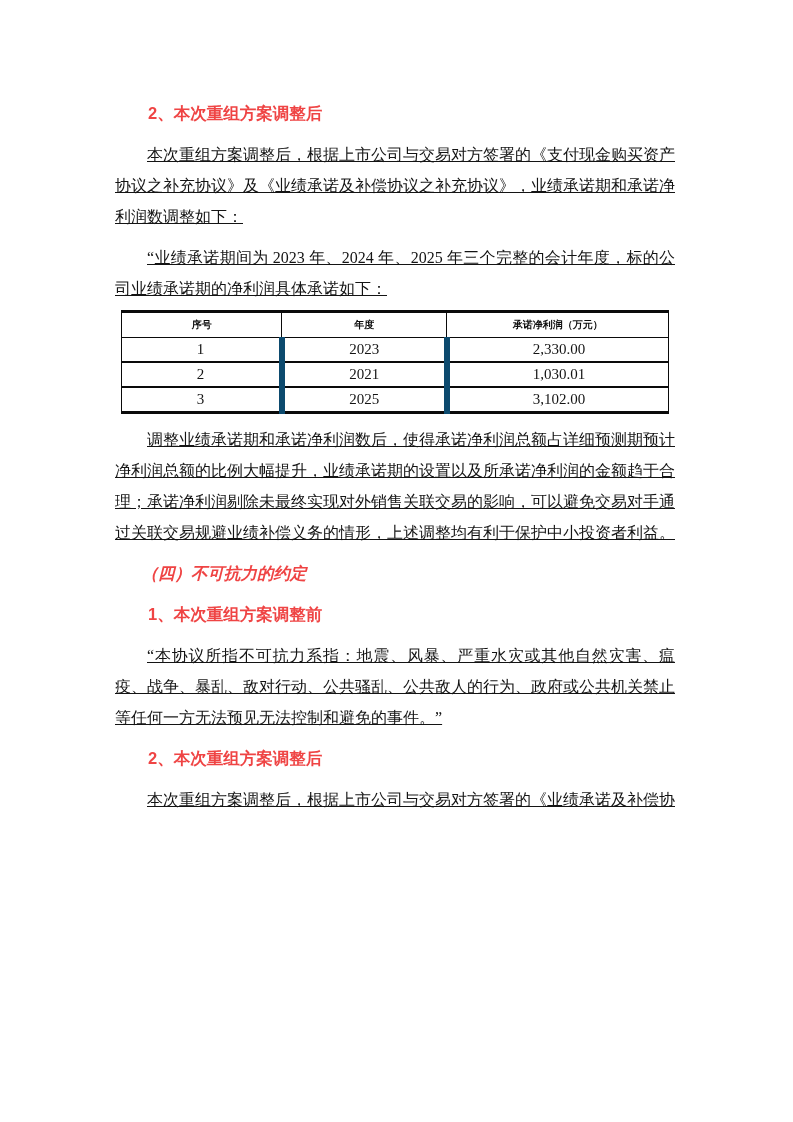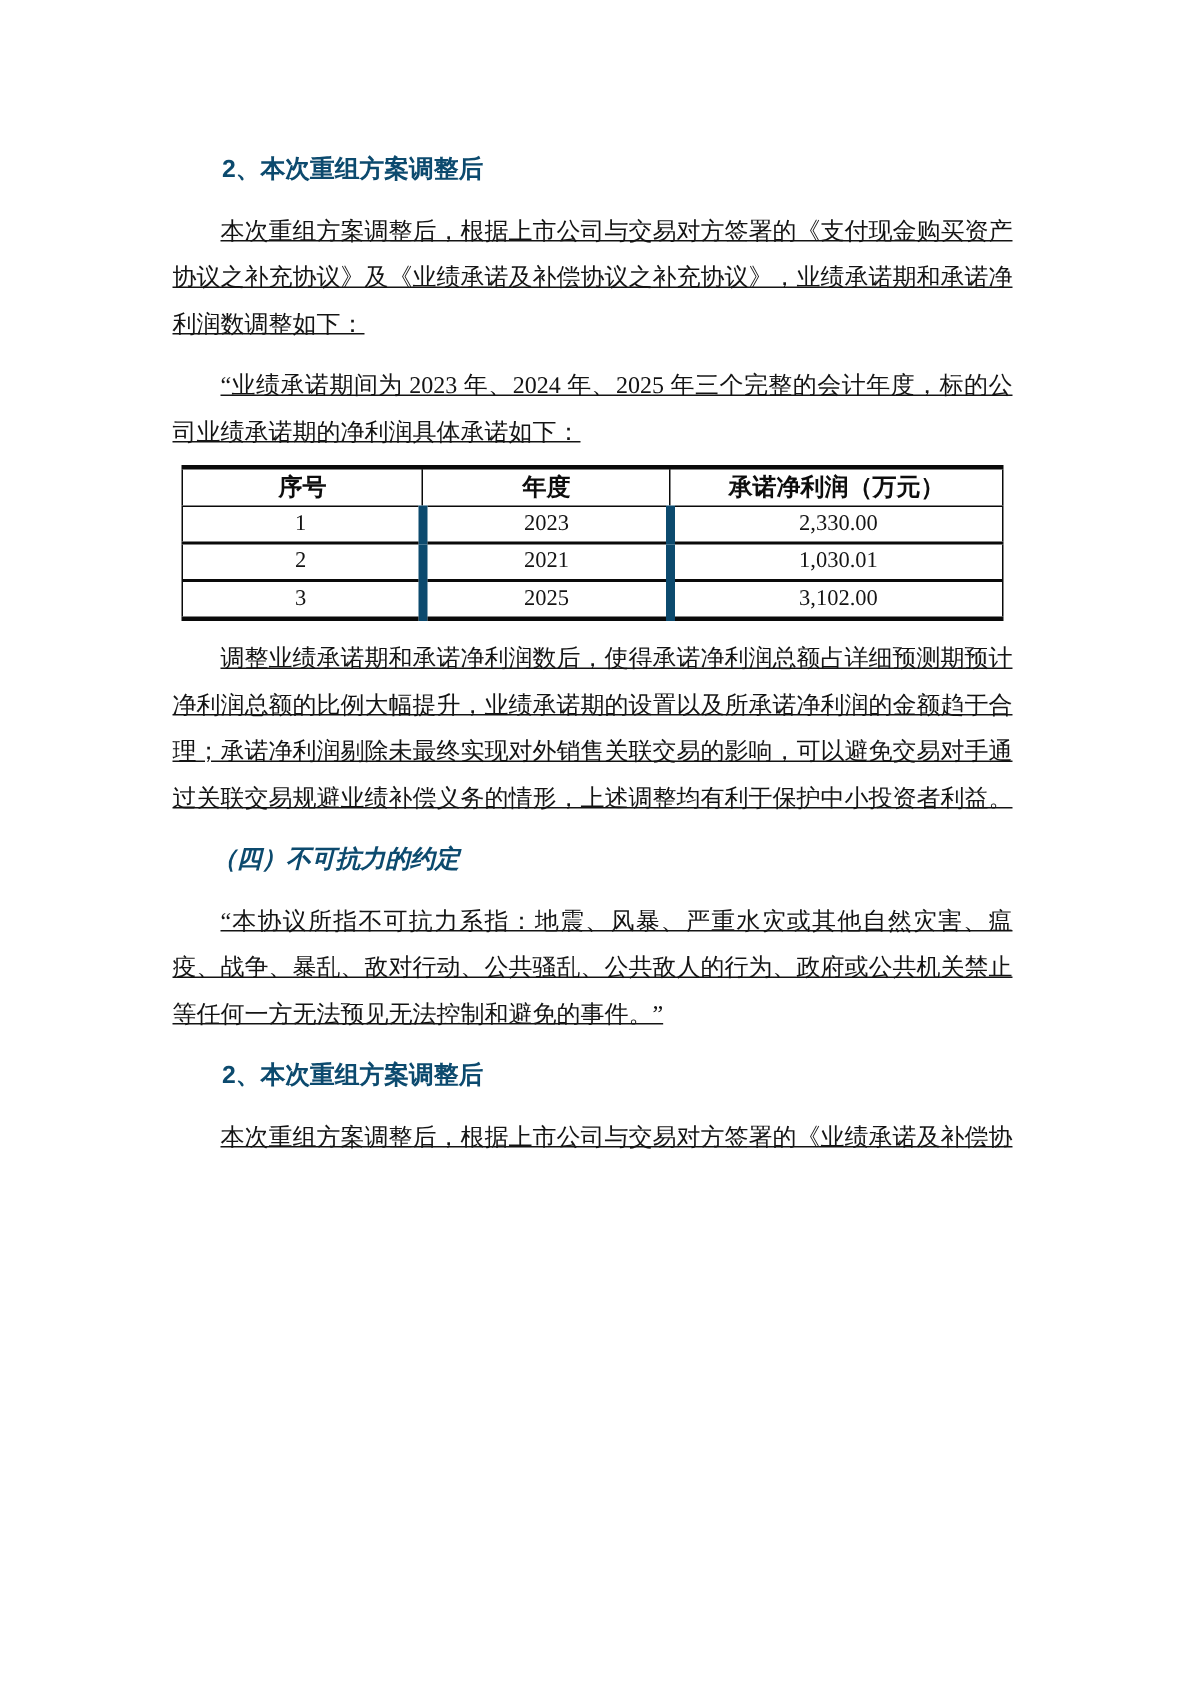--- a/index.html
+++ b/index.html
@@ -34,21 +34,21 @@
     word-break: break-all;
     text-decoration: underline;
   }
   .heading {
     font-family: "Liberation Sans", "DejaVu Sans", sans-serif;
     font-weight: bold;
     font-size: 16.5px;
     line-height: 31px;
     text-indent: 2em;
     margin: 10px 0 0 0;
-    color: #0c4a6e;
+    color: #ef4444;
   }
   .heading.level-section {
     text-indent: 1.6em;
     font-style: italic;
   }
   table.commitment-table {
     width: 548px;
     margin: 6px auto 0 auto;
     border-collapse: collapse;
     table-layout: fixed;
@@ -56,21 +56,21 @@
     border-bottom: 3px solid #0a0a0a;
     border-left: 1px solid #0a0a0a;
     border-right: 1px solid #0a0a0a;
   }
   table.commitment-table col.col-seq { width: 29.3%; }
   table.commitment-table col.col-year { width: 30.2%; }
   table.commitment-table col.col-profit { width: 40.5%; }
   table.commitment-table th {
     font-family: "Liberation Sans", "DejaVu Sans", sans-serif;
     font-weight: bold;
-    font-size: 16px;
+    font-size: 10px;
     height: 24px;
     text-align: center;
     vertical-align: middle;
     padding: 0;
     border-left: 1px solid #0a0a0a;
     border-bottom: 1.5px solid #0a0a0a;
     color: #0d0d0d;
   }
   table.commitment-table td {
     font-family: "Liberation Serif", "DejaVu Serif", serif;
@@ -132,20 +132,21 @@
           <td>3,102.00</td>
         </tr>
       </tbody>
     </table>
 
 
     <p class="para">调整业绩承诺期和承诺净利润数后，使得承诺净利润总额占详细预测期预计净利润总额的比例大幅提升，业绩承诺期的设置以及所承诺净利润的金额趋于合理；承诺净利润剔除未最终实现对外销售关联交易的影响，可以避免交易对手通过关联交易规避业绩补偿义务的情形，上述调整均有利于保护中小投资者利益。</p>
 
     <div class="heading level-section">（四）不可抗力的约定</div>
 
+    <div class="heading">1、本次重组方案调整前</div>
 
 
     <p class="para">“本协议所指不可抗力系指：地震、风暴、严重水灾或其他自然灾害、瘟疫、战争、暴乱、敌对行动、公共骚乱、公共敌人的行为、政府或公共机关禁止等任何一方无法预见无法控制和避免的事件。”</p>
 
     <div class="heading">2、本次重组方案调整后</div>
 
     <p class="para">本次重组方案调整后，根据上市公司与交易对方签署的《业绩承诺及补偿协</p>
 
   </div>
 </div>

